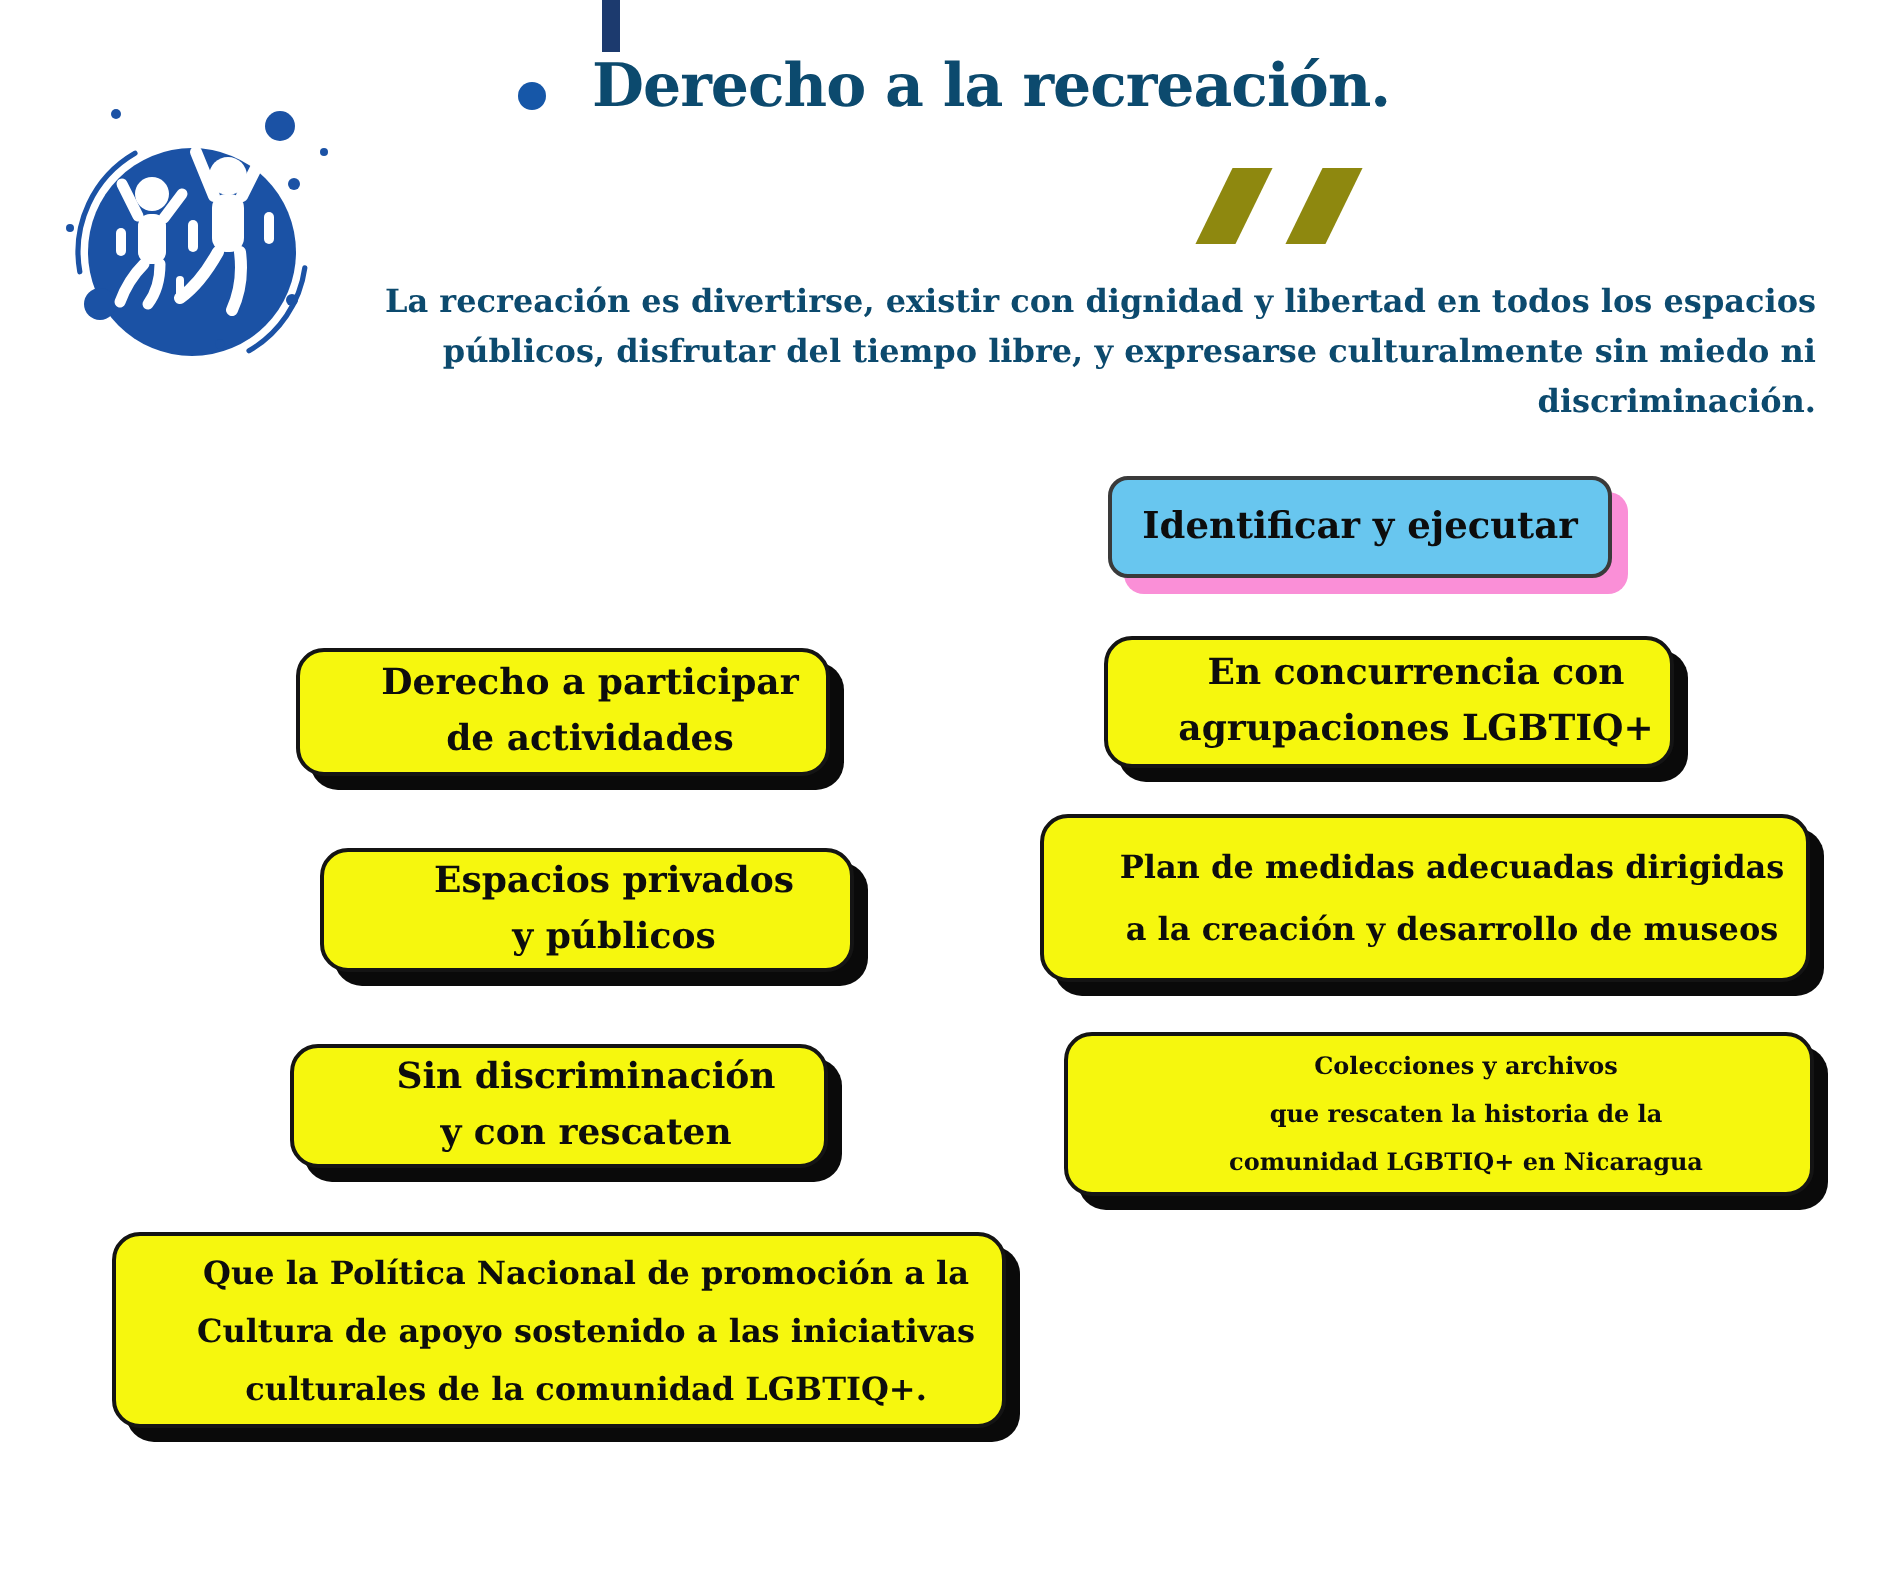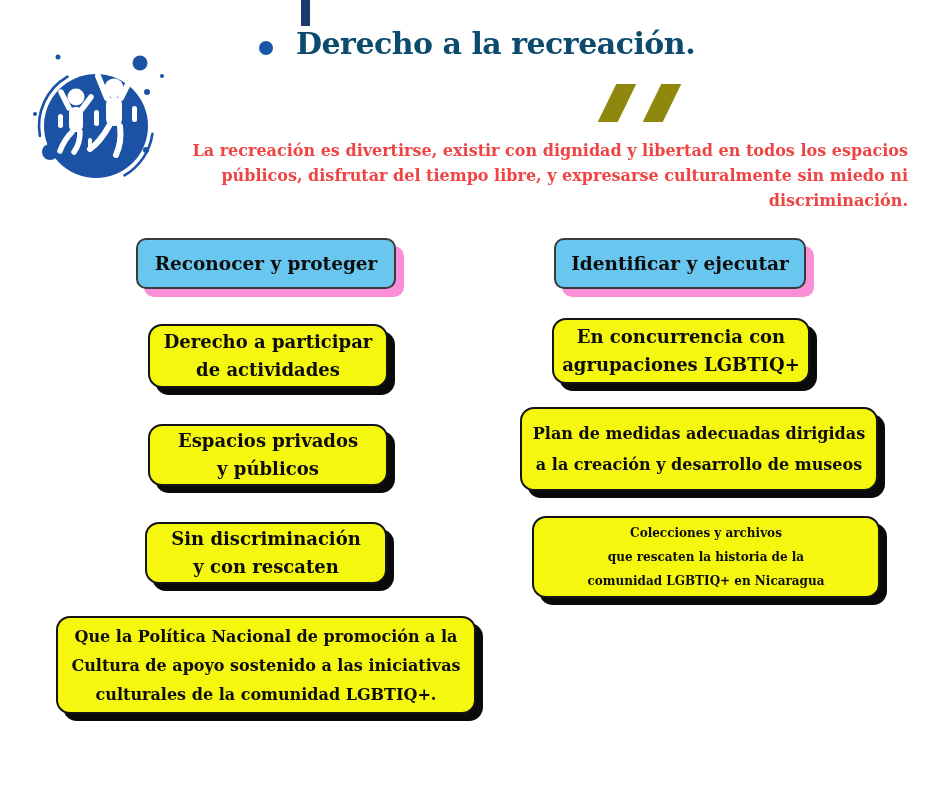--- a/index.html
+++ b/index.html
@@ -19,33 +19,33 @@
   
   .stripe{top:84px;width:20px;height:38px;background:#8e880f;transform:skewX(-26deg);}
   .stripe1{left:607px;}
   .stripe2{left:652px;}
   .banner{left:688px;top:84px;width:252px;height:38px;background:#8e880f;
     clip-path:polygon(22px 0,100% 0,100% 100%,0 100%);
     display:flex;align-items:center;justify-content:center;}
   .banner span{color:#ffffff;font-size:26px;font-weight:700;padding-left:10px;}
   
   .intro{left:150px;top:138px;width:758px;text-align:right;font-size:16px;line-height:25px;
-    font-weight:700;color:#ef4444;white-space:pre-line;}
+    font-weight:700;color:#0c4a6e;white-space:pre-line;}
   
   .col-header{background:#68c6ef;border:2px solid #3a3a3a;border-radius:10px;
     box-shadow:8px 8px 0 #fa8fd7;display:flex;align-items:center;justify-content:center;
     font-size:18.5px;font-weight:700;color:#0d0d0d;white-space:nowrap;}
   .hdr-left{left:136px;top:238px;width:256px;height:47px;}
   .hdr-right{left:554px;top:238px;width:248px;height:47px;}
   
   .ycard{background:#f6f70e;border:2px solid #141414;border-radius:14px;
     box-shadow:7px 7px 0 #0a0a0a;display:flex;align-items:center;justify-content:center;
-    text-align:center;font-weight:700;color:#0d0d0d;white-space:pre-line;}
+    text-align:center;font-weight:700;color:#0d0d0d;white-space:pre-line;padding-left:27px;}
   .l1{left:148px;top:324px;width:236px;height:60px;font-size:18px;line-height:28px;}
-  .l2{left:148px;top:424px;width:236px;height:58px;font-size:18px;line-height:28px;}
+  .l2{left:160px;top:424px;width:236px;height:58px;font-size:18px;line-height:28px;}
   .l3{left:145px;top:522px;width:238px;height:58px;font-size:18px;line-height:28px;}
   .l4{left:56px;top:616px;width:416px;height:94px;font-size:16px;line-height:29px;}
   .r1{left:552px;top:318px;width:254px;height:62px;font-size:18px;line-height:28px;}
   .r2{left:520px;top:407px;width:354px;height:80px;font-size:16px;line-height:31px;}
   .r3{left:532px;top:516px;width:344px;height:78px;font-size:12px;line-height:24px;}
   .r4{left:522px;top:618px;width:356px;height:96px;font-size:16.5px;line-height:30px;}
 </style>
 </head>
 <body>
 
@@ -101,23 +101,20 @@
   <div class="abs title-bullet"></div>
   <h1 class="abs page-title" style="margin:0">Derecho a la recreación.</h1>
 
   <div class="abs stripe stripe1"></div>
   <div class="abs stripe stripe2"></div>
 
   <p class="abs intro" style="margin:0">La recreación es divertirse, existir con dignidad y libertad en todos los espacios
 públicos, disfrutar del tiempo libre, y expresarse culturalmente sin miedo ni
 discriminación.</p>
 
-  <div class="abs col-header hdr-left">
-    <span>Reconocer y proteger</span>
-  </div>
   <div class="abs col-header hdr-right">
     <span>Identificar y ejecutar</span>
   </div>
 
   <div class="abs ycard l1">Derecho a participar
 de actividades</div>
   <div class="abs ycard l2">Espacios privados
 y públicos</div>
   <div class="abs ycard l3">Sin discriminación
 y con rescaten</div>

